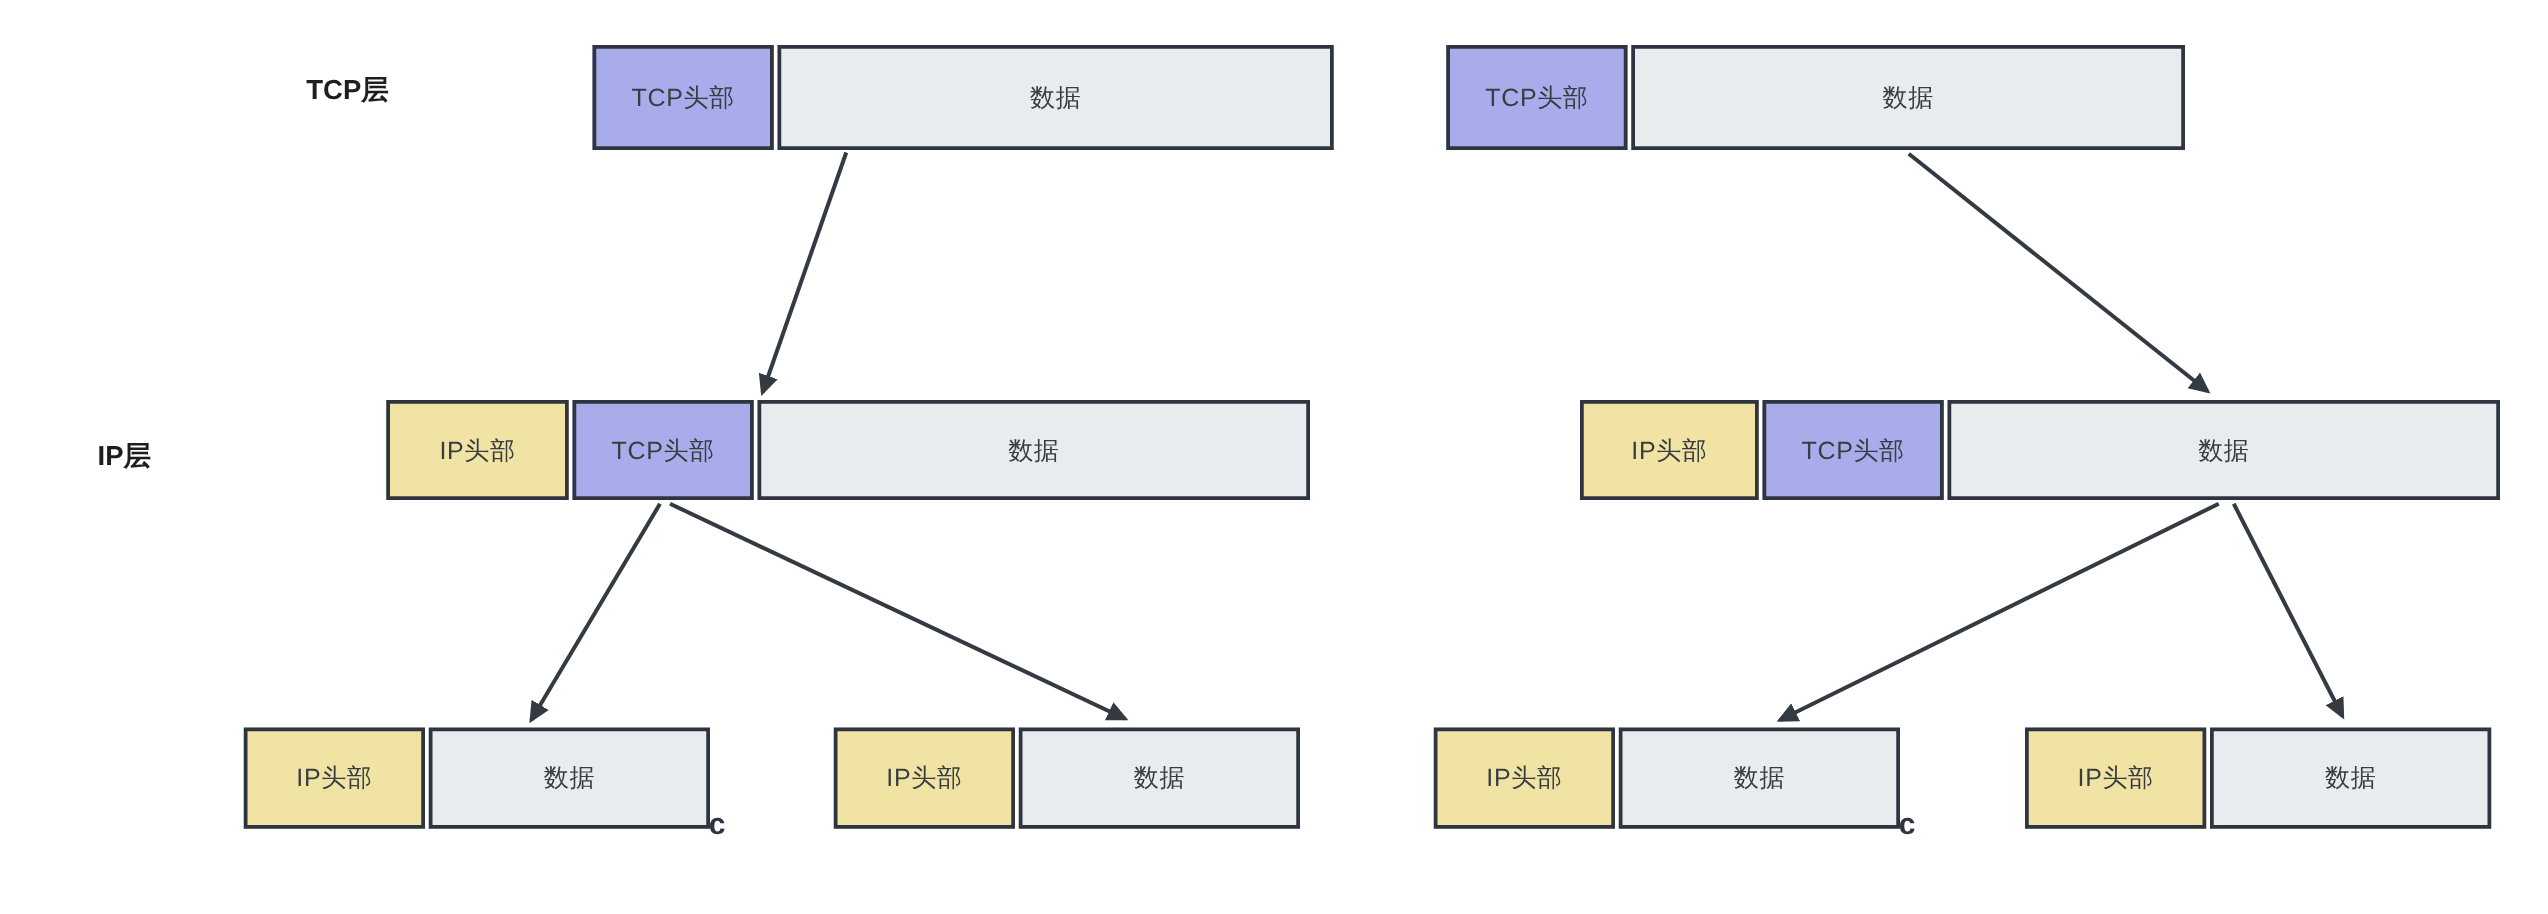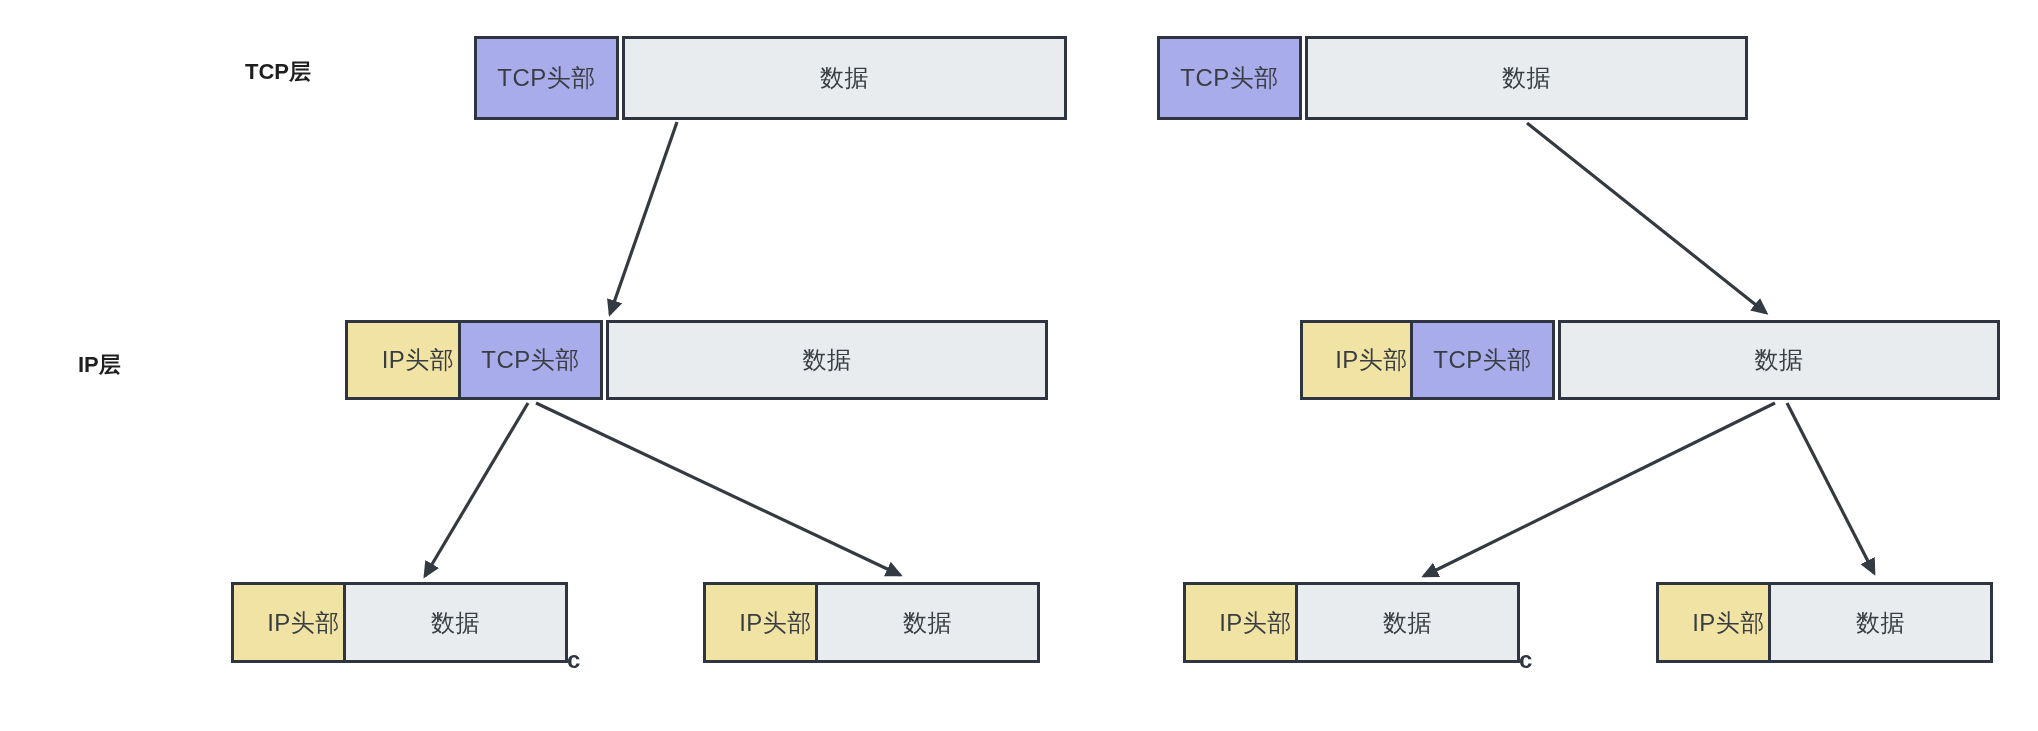--- a/index.html
+++ b/index.html
@@ -8,26 +8,26 @@
     width:2038px; height:731px;
     background:#ffffff;
     font-family:"Liberation Sans", sans-serif;
     overflow:hidden;
   }
   .seg {
     position:absolute;
     box-sizing:border-box;
     border:3px solid var(--border);
     display:flex; align-items:center; justify-content:center;
-    font-size:24px;
+    font-size:20px;
     color:var(--segment-text);
     letter-spacing:0.5px;
   }
   .seg.tcp  { background:var(--tcp-header-fill); }
-  .seg.iph  { background:var(--ip-header-fill);margin-left:36px; }
+  .seg.iph  { background:var(--ip-header-fill); }
   .seg.data { background:var(--data-fill); }
   .layer-label {
     position:absolute;
     font-size:22px;
     font-weight:bold;
     color:var(--label-text);
     white-space:nowrap;
   }
   .stray-char {
     position:absolute;

